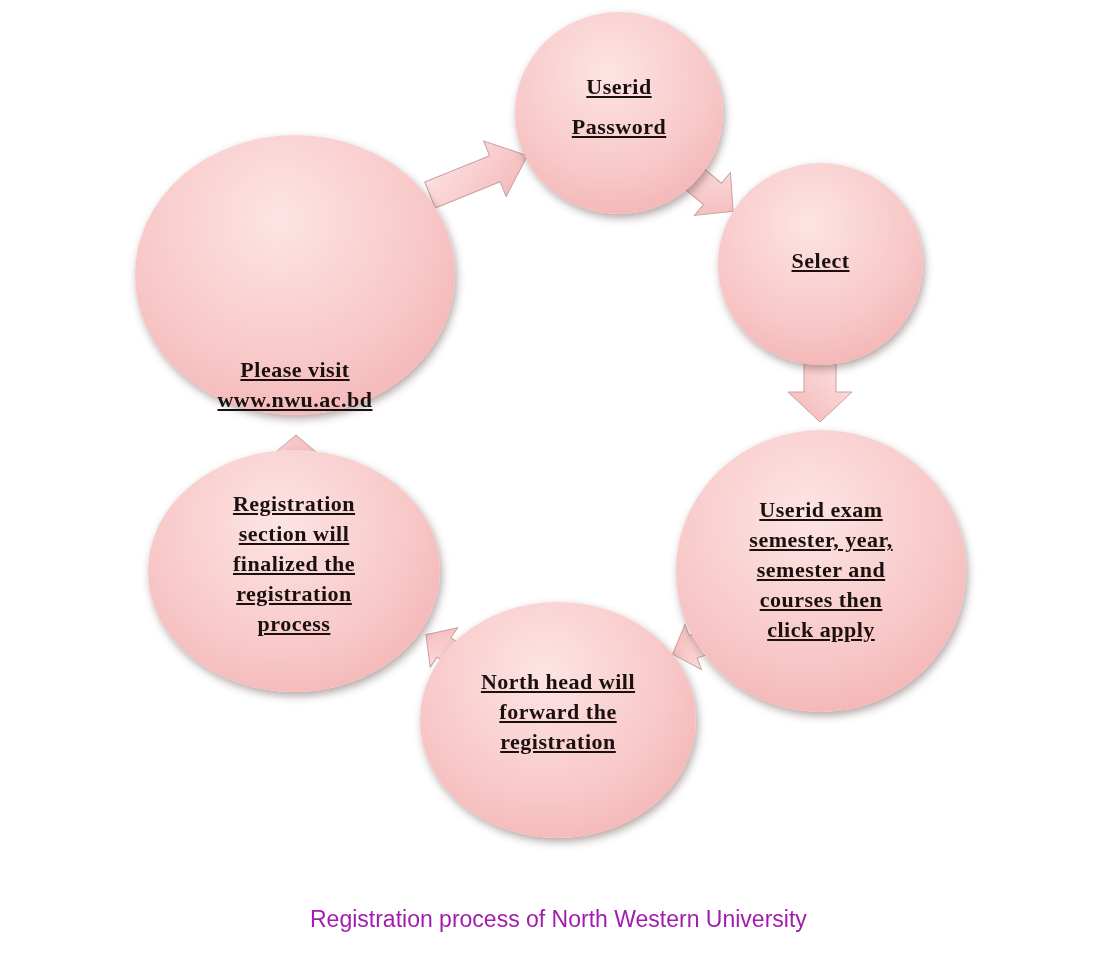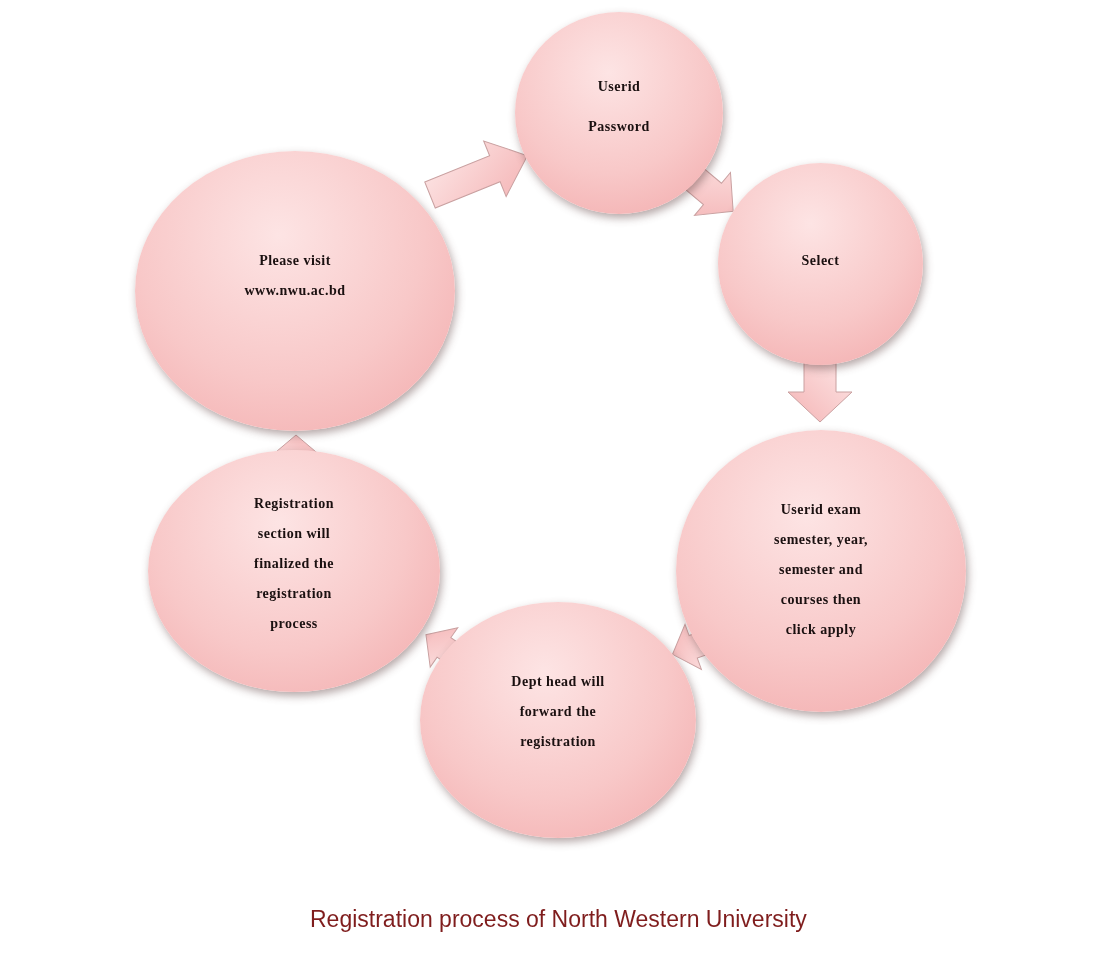--- a/index.html
+++ b/index.html
@@ -1,23 +1,23 @@
 <!DOCTYPE html>
 <html><head>
 <meta charset="utf-8">
 <style>
   html,body{margin:0;padding:0;background:#ffffff;}
   body{width:1100px;height:960px;position:relative;overflow:hidden;font-family:"Liberation Serif",serif;}
   .node{position:absolute;border-radius:50%;
     background:radial-gradient(circle at 45% 30%,#fde4e4 0%,#f8c8c8 55%,#f2a9aa 100%);
     box-shadow:2px 4px 8px rgba(90,60,60,0.45);
     display:flex;align-items:center;justify-content:center;text-align:center;}
-  .node span{font-weight:bold;color:#1a1010;font-size:14px;line-height:30px;letter-spacing:0.5px;white-space:pre-line;}
+  .node span{font-weight:bold;color:#1a1010;font-size:22px;line-height:30px;letter-spacing:0.5px;white-space:pre-line;text-decoration:underline;}
   .arrow{position:absolute;}
-  .caption{position:absolute;left:310px;top:906px;font-family:"Liberation Sans",sans-serif;font-size:23px;color:#7f1d1d;}
+  .caption{position:absolute;left:310px;top:906px;font-family:"Liberation Sans",sans-serif;font-size:23px;color:#a21caf;}
 </style>
 </head>
 <body>
 
 <svg class="arrow" width="1100" height="960" style="left:0;top:0;">
   <defs>
     <linearGradient id="ag" x1="0" y1="0" x2="1" y2="1">
       <stop offset="0" stop-color="#fde6e6"></stop>
         <stop offset="1" stop-color="#f4b4b5"></stop>
     </linearGradient>
@@ -35,40 +35,40 @@
     <polygon points="0,-12 20,-12 20,-24 42,0 20,24 20,12 0,12" fill="url(#ag)" stroke="#c9a0a0" stroke-width="1"></polygon>
   </g>
   <g transform="translate(462,660) rotate(215)">
     <polygon points="0,-12 22,-12 22,-24 44,0 22,24 22,12 0,12" fill="url(#ag)" stroke="#c9a0a0" stroke-width="1"></polygon>
   </g>
   <g transform="translate(296,475) rotate(-90)">
     <polygon points="0,-14 18,-14 18,-26 40,0 18,26 18,14 0,14" fill="url(#ag)" stroke="#c9a0a0" stroke-width="1"></polygon>
   </g>
 </svg>
 
-<div class="node" style="left:135px;top:151px;width:320px;height:280px;">
+<div class="node" style="left:135px;top:135px;width:320px;height:280px;align-items:flex-end;">
   <span style="margin-top:-30px;">Please visit
 www.nwu.ac.bd</span>
 </div>
 <div class="node" style="left:515px;top:12px;width:208px;height:202px;">
   <span style="margin-top:-12px;line-height:40px;">Userid
 Password</span>
 </div>
 <div class="node" style="left:718px;top:163px;width:205px;height:202px;">
   <span style="margin-top:-6px;">Select</span>
 </div>
 <div class="node" style="left:676px;top:430px;width:290px;height:282px;">
   <span style="margin-top:-2px;">Userid exam
 semester, year,
 semester and
 courses then
 click apply</span>
 </div>
 <div class="node" style="left:420px;top:602px;width:276px;height:236px;">
-  <span style="margin-top:-16px;">Dept head will
+  <span style="margin-top:-16px;">North head will
 forward the
 registration</span>
 </div>
 <div class="node" style="left:148px;top:450px;width:292px;height:242px;">
   <span style="margin-top:-14px;">Registration
 section will
 finalized the
 registration
 process</span>
 </div>

